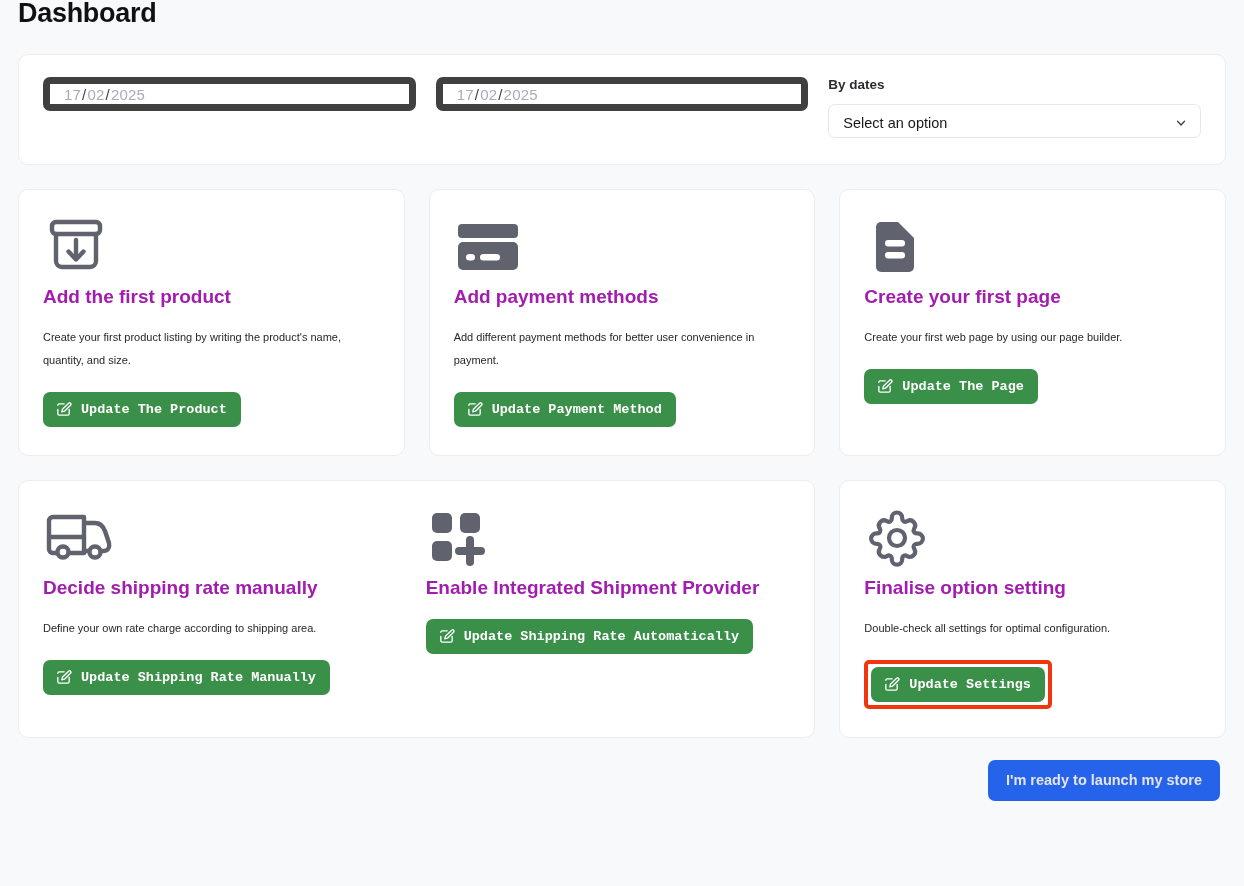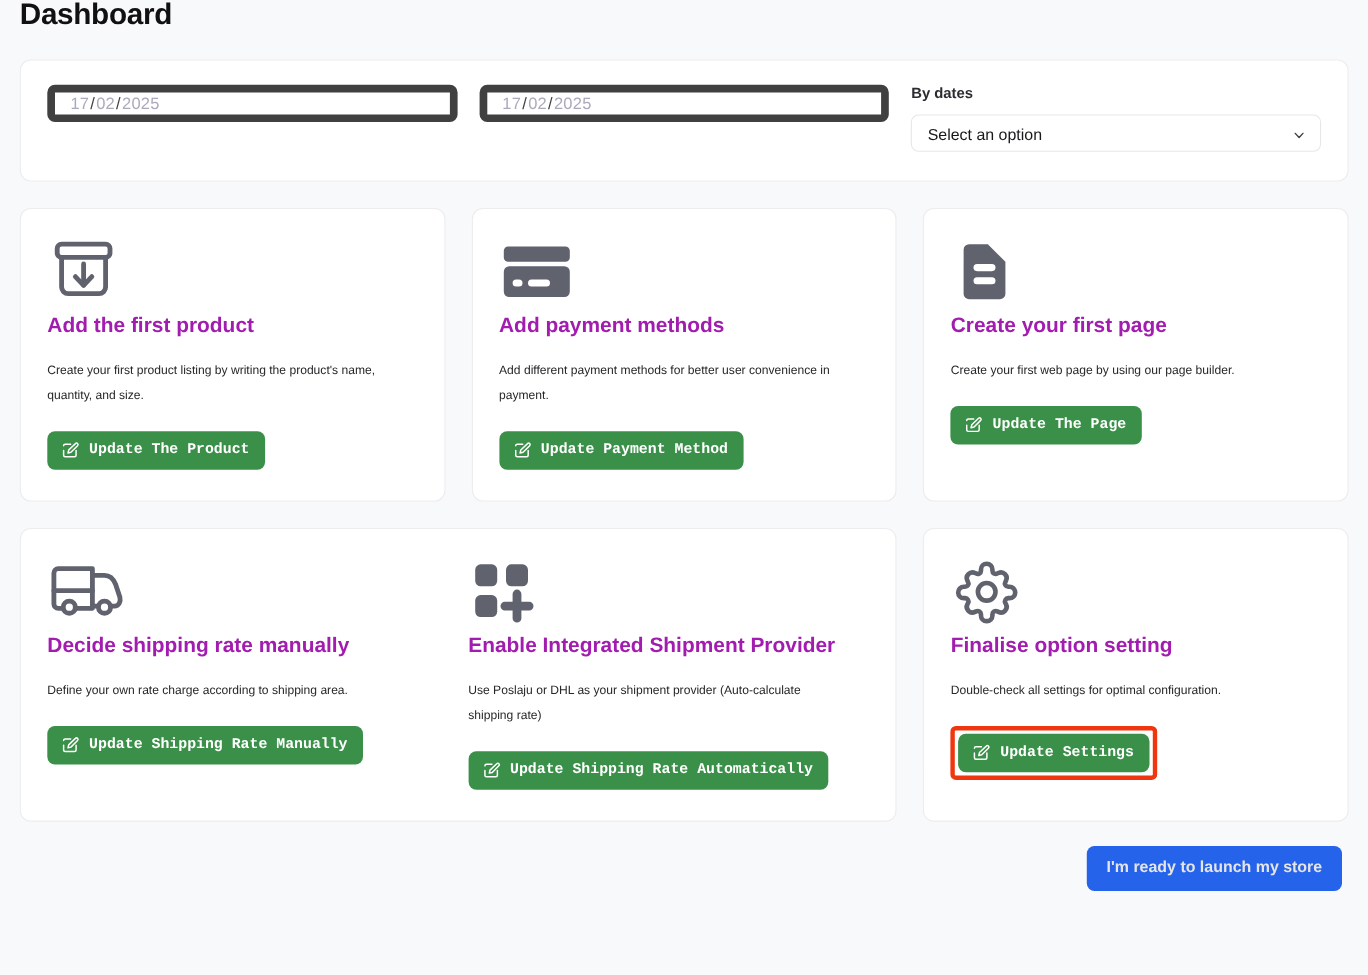--- a/index.html
+++ b/index.html
@@ -302,21 +302,20 @@
       <div class="cell">
         <div class="card-icon">
           <svg width="62" height="62" viewBox="0 0 62 62" fill="none">
             <rect x="6" y="6" width="20" height="20" rx="5" fill="#60626e"></rect>
             <rect x="34" y="6" width="20" height="20" rx="5" fill="#60626e"></rect>
             <rect x="6" y="34" width="20" height="20" rx="5" fill="#60626e"></rect>
             <path d="M44 33 v22 M33 44 h22" stroke="#60626e" stroke-width="8" stroke-linecap="round"></path>
           </svg>
         </div>
         <div class="card-title">Enable Integrated Shipment Provider</div>
-        <div class="card-desc">Use Poslaju or DHL as your shipment provider (Auto-calculate shipping rate)</div>
         <div class="btn-row">
           <button class="btn-green">
             <span>
               <svg class="edit-icon" viewBox="0 0 24 24" fill="none" stroke="#ffffff" stroke-width="1.9" stroke-linecap="round" stroke-linejoin="round">
                 <path d="M4 6 a2 2 0 0 1 2 -2 h7"></path>
                   <path d="M20 12 v6 a2 2 0 0 1 -2 2 H6 a2 2 0 0 1 -2 -2 v-6"></path>
                 <path d="M19.2 3.2 a1.9 1.9 0 0 1 2.7 2.7 L13.4 14.4 L9.6 15.3 L10.5 11.5 Z"></path>
               </svg>
             </span>
             <span>Update Shipping Rate Automatically</span>

